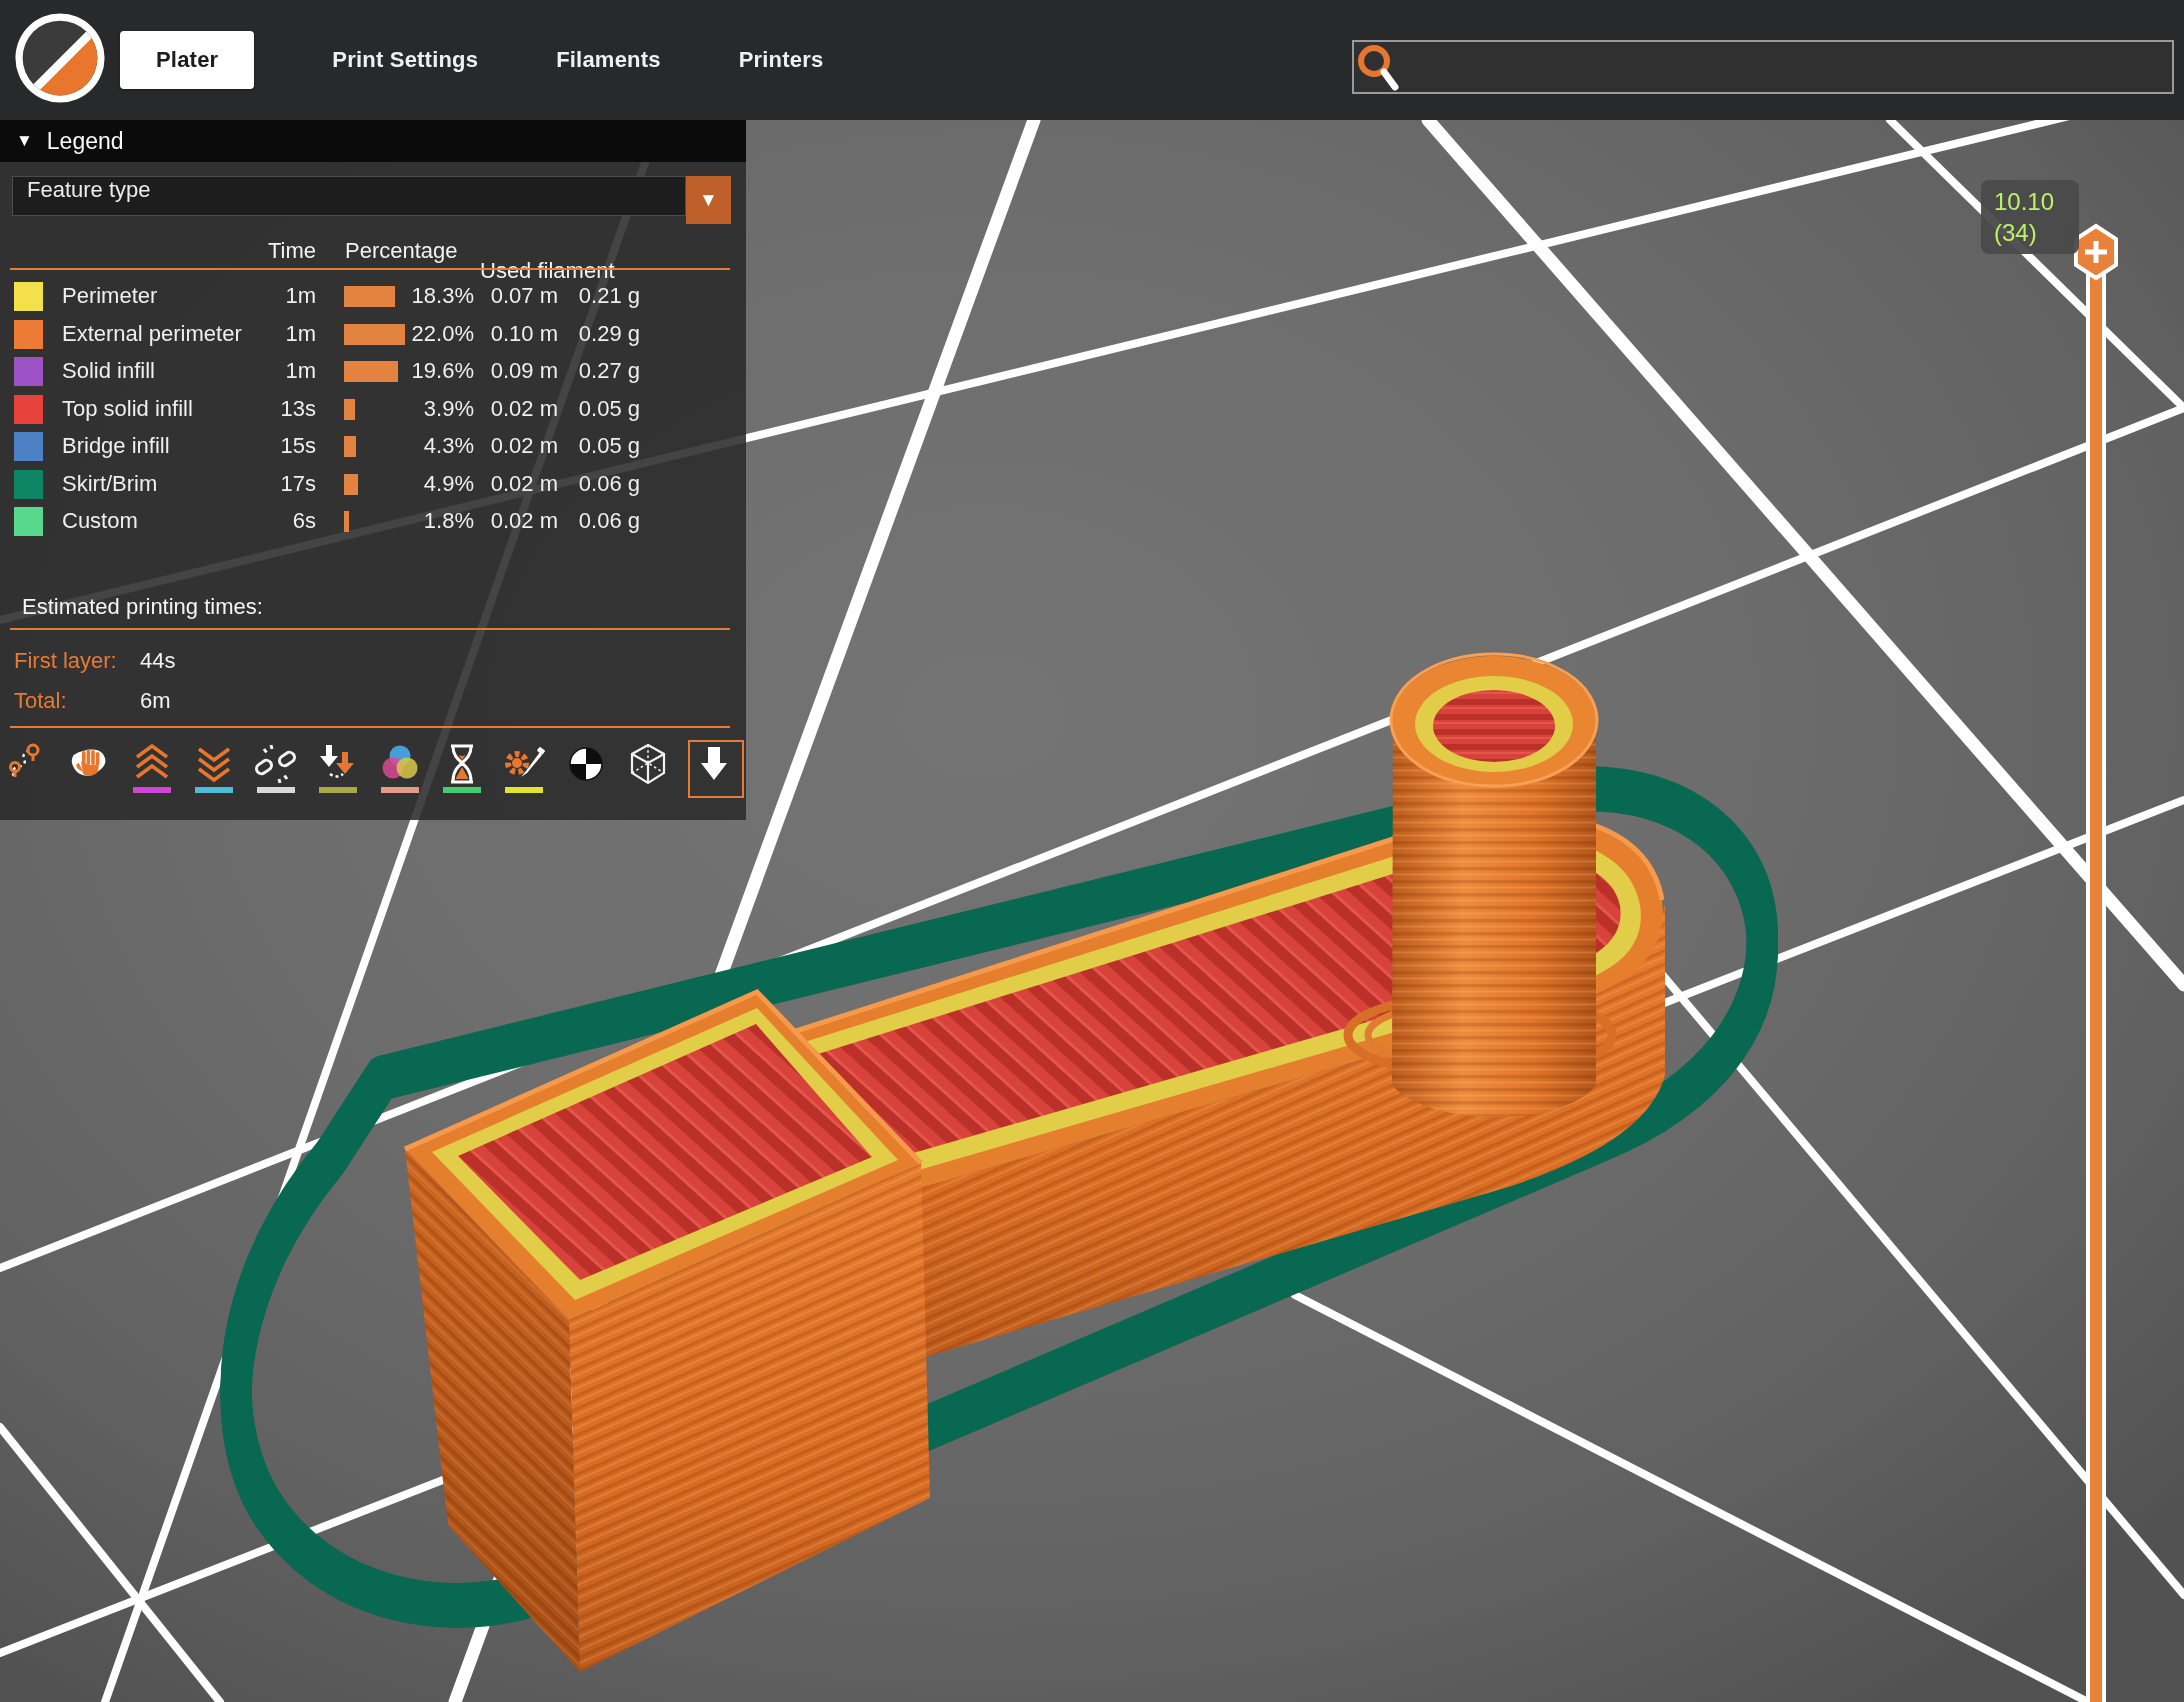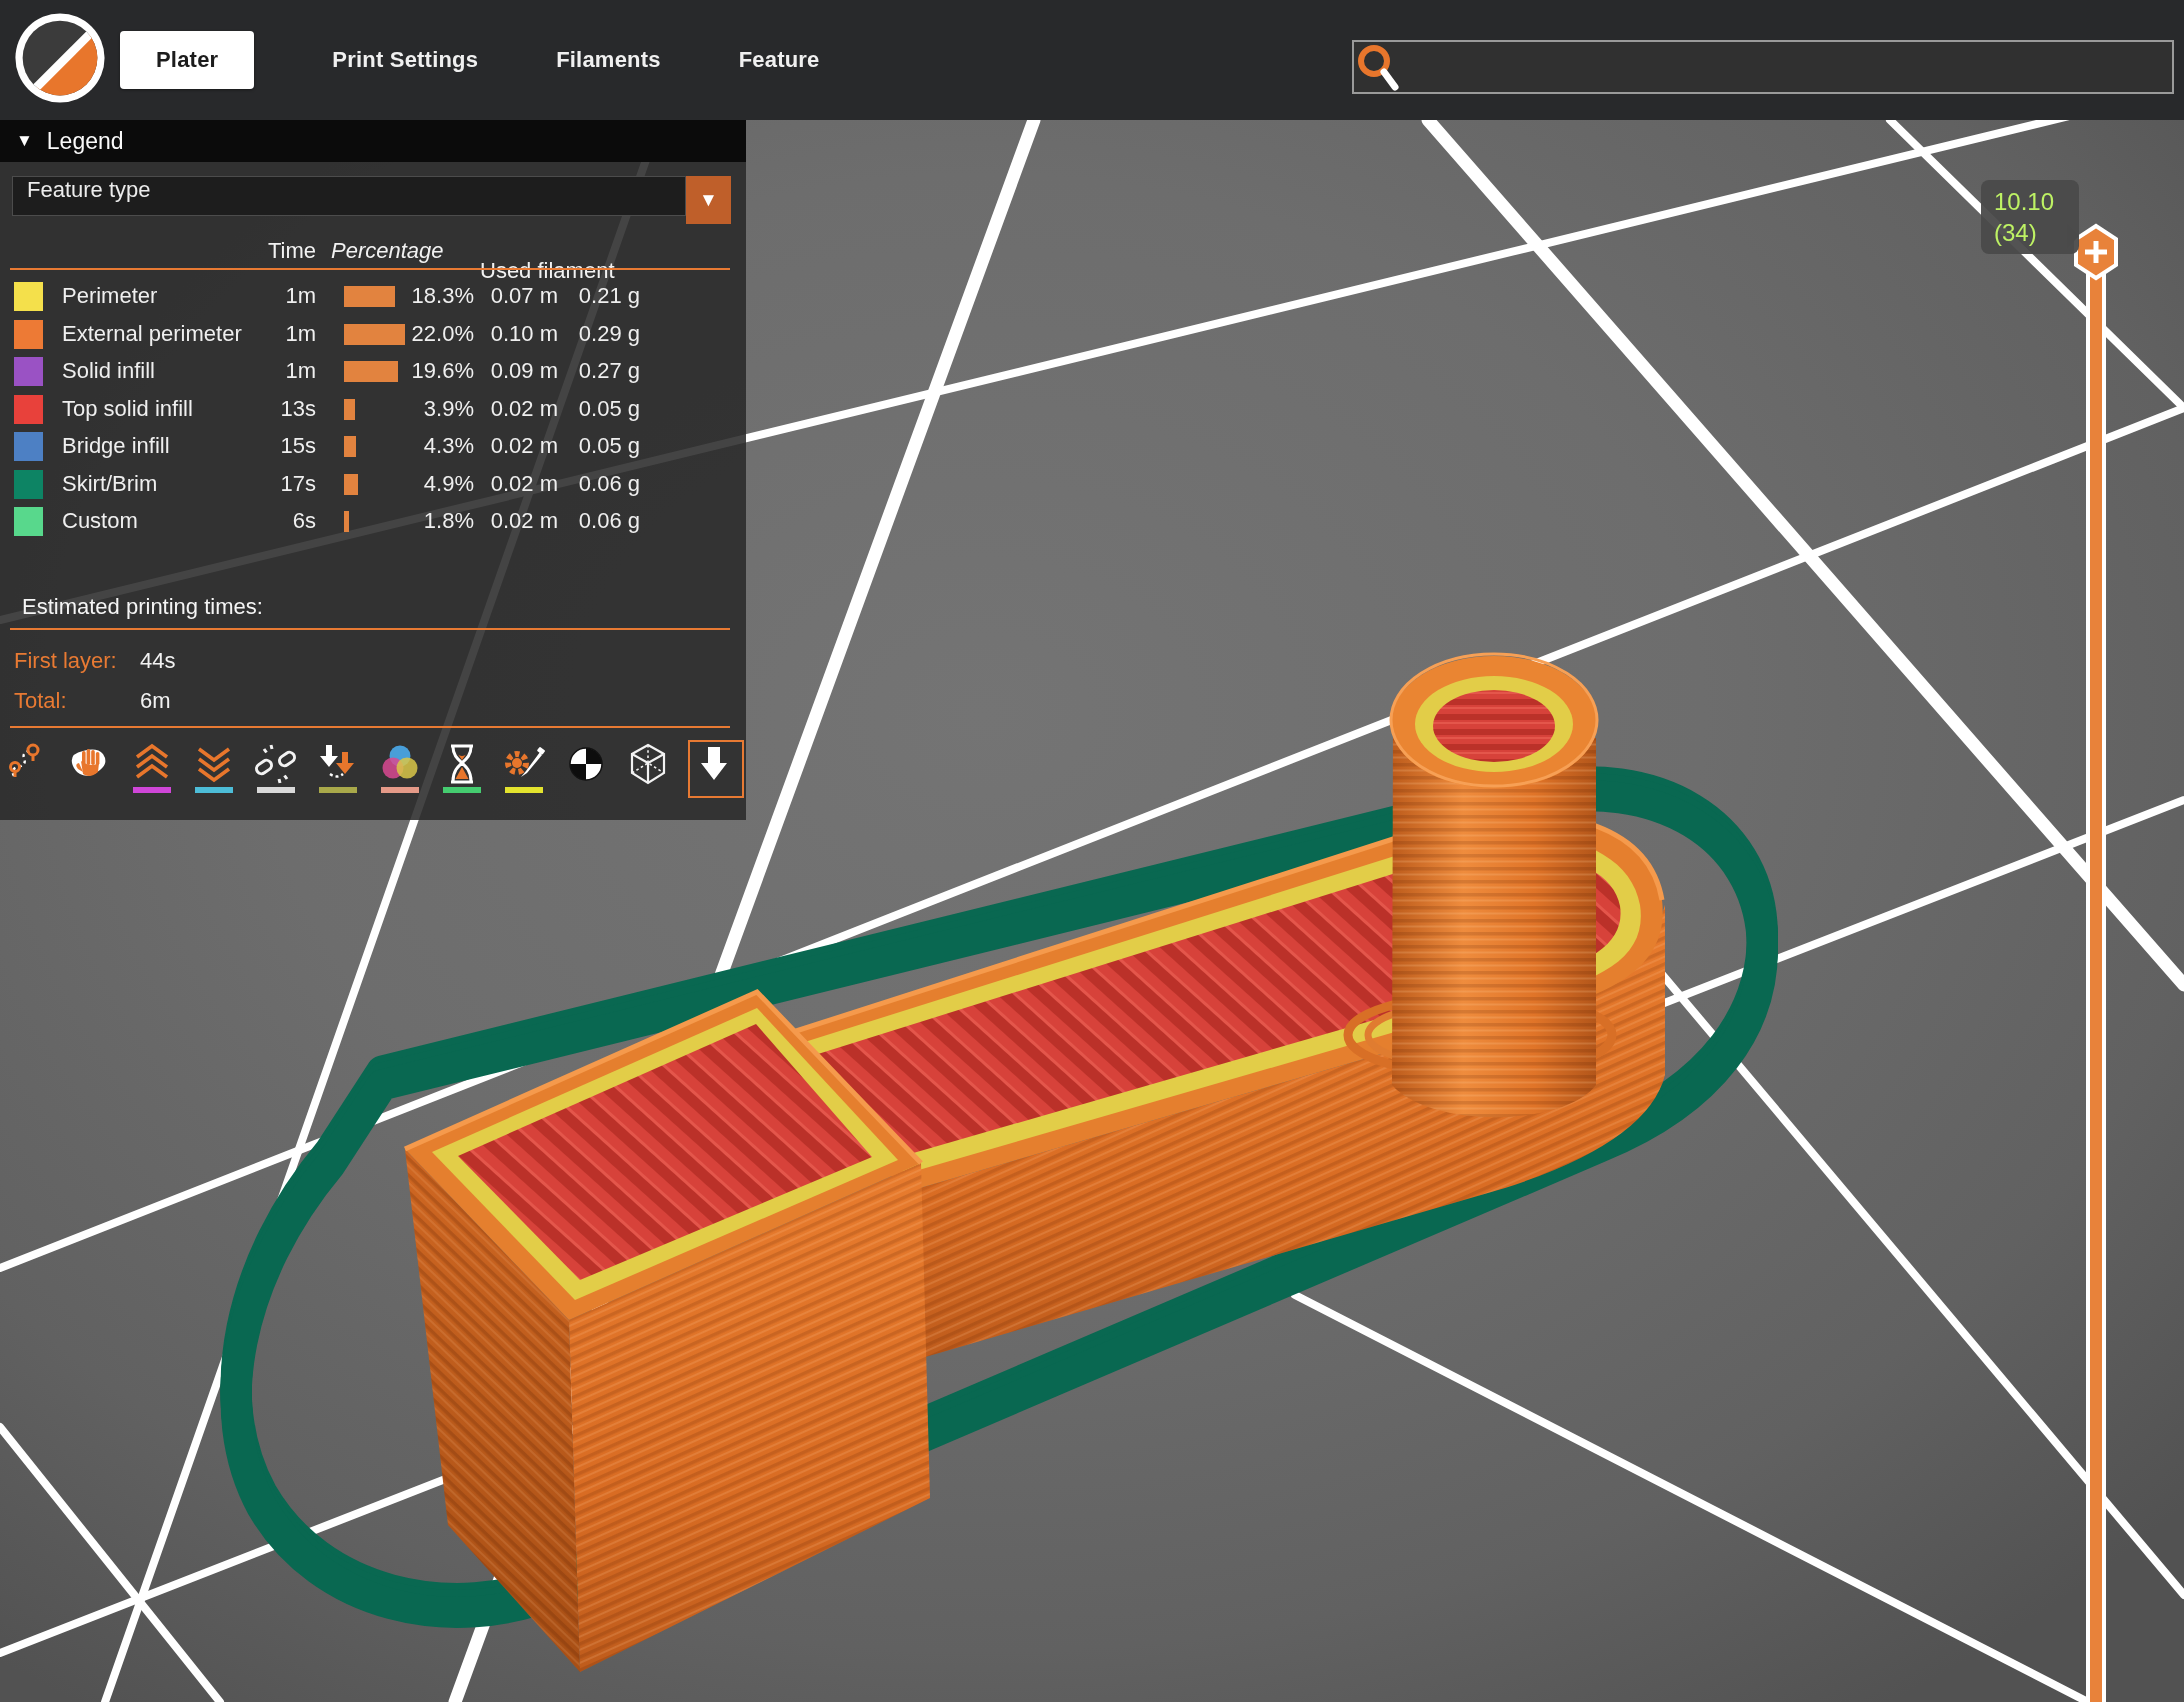--- a/index.html
+++ b/index.html
@@ -22,21 +22,21 @@
   .panel{position:absolute;left:0;top:120px;width:746px;height:700px;background:rgba(42,42,42,0.88);z-index:9;color:#efefef;}
   .panel-h{position:absolute;left:0;top:0;width:100%;height:42px;background:#0b0b0b;display:flex;align-items:center;}
   .panel-h .tri{color:#fff;font-size:17px;margin:0 14px 0 16px;}
   .panel-h .t{font-size:23px;color:#fafafa;}
   .ddl{position:absolute;left:12px;top:56px;width:674px;height:40px;background:#1d1d1d;border:1px solid #4c4c4c;
        display:flex;align-items:flex-start;font-size:22px;color:#ececec;padding-left:14px;box-sizing:border-box;}
   .ddl-btn{position:absolute;left:686px;top:56px;width:45px;height:48px;background:#bf5f2a;color:#fff;
        display:flex;align-items:center;justify-content:center;font-size:19px;cursor:pointer;}
   .cols{position:absolute;top:118px;left:0;width:100%;font-size:22px;color:#f2f2f2;}
   .cols .c-time{position:absolute;left:236px;width:80px;text-align:right;}
-  .cols .c-pct{position:absolute;left:331px;font-style:italic;}
+  .cols .c-pct{position:absolute;left:345px;}
   .cols .c-fil{position:absolute;left:480px;margin-top:20px;}
   .hr{position:absolute;left:10px;right:16px;border-top:2px solid #e87a33;}
   .rows{position:absolute;left:0;top:158px;width:100%;}
   .lrow{position:relative;height:37.5px;font-size:22px;}
   .lrow .sw{position:absolute;left:14px;top:4px;width:29px;height:29px;}
   .lrow .lb{position:absolute;left:62px;top:5px;}
   .lrow .tm{position:absolute;left:236px;width:80px;text-align:right;top:5px;}
   .lrow .bar{position:absolute;left:344px;top:8px;height:21px;background:#e2833f;}
   .lrow .pc{position:absolute;left:380px;width:94px;text-align:right;top:5px;}
   .lrow .ln{position:absolute;left:462px;width:96px;text-align:right;top:5px;}
@@ -167,21 +167,21 @@
         </clipPath>
       <g clip-path="url(#lc)">
         <rect width="64" height="64" fill="#3b3b3b"></rect>
         <polygon points="8,60 60,8 64,64 0,64" fill="#e8762c"></polygon>
         <line x1="9" y1="59" x2="59" y2="9" stroke="#fff" stroke-width="6"></line>
       </g>
     </svg>
     <div class="tab active">Plater</div>
     <div class="tab">Print Settings</div>
     <div class="tab">Filaments</div>
-    <div class="tab">Feature</div>
+    <div class="tab">Printers</div>
     <div class="search">
       <svg width="46" height="52" viewBox="0 0 46 52">
         <circle cx="20" cy="20" r="13" fill="none" stroke="#e8762c" stroke-width="6"></circle>
         <line x1="30" y1="31" x2="41" y2="46" stroke="#fff" stroke-width="7" stroke-linecap="round"></line>
       </svg>
     </div>
   </div>
 
   <div class="panel">
     <div class="panel-h">

